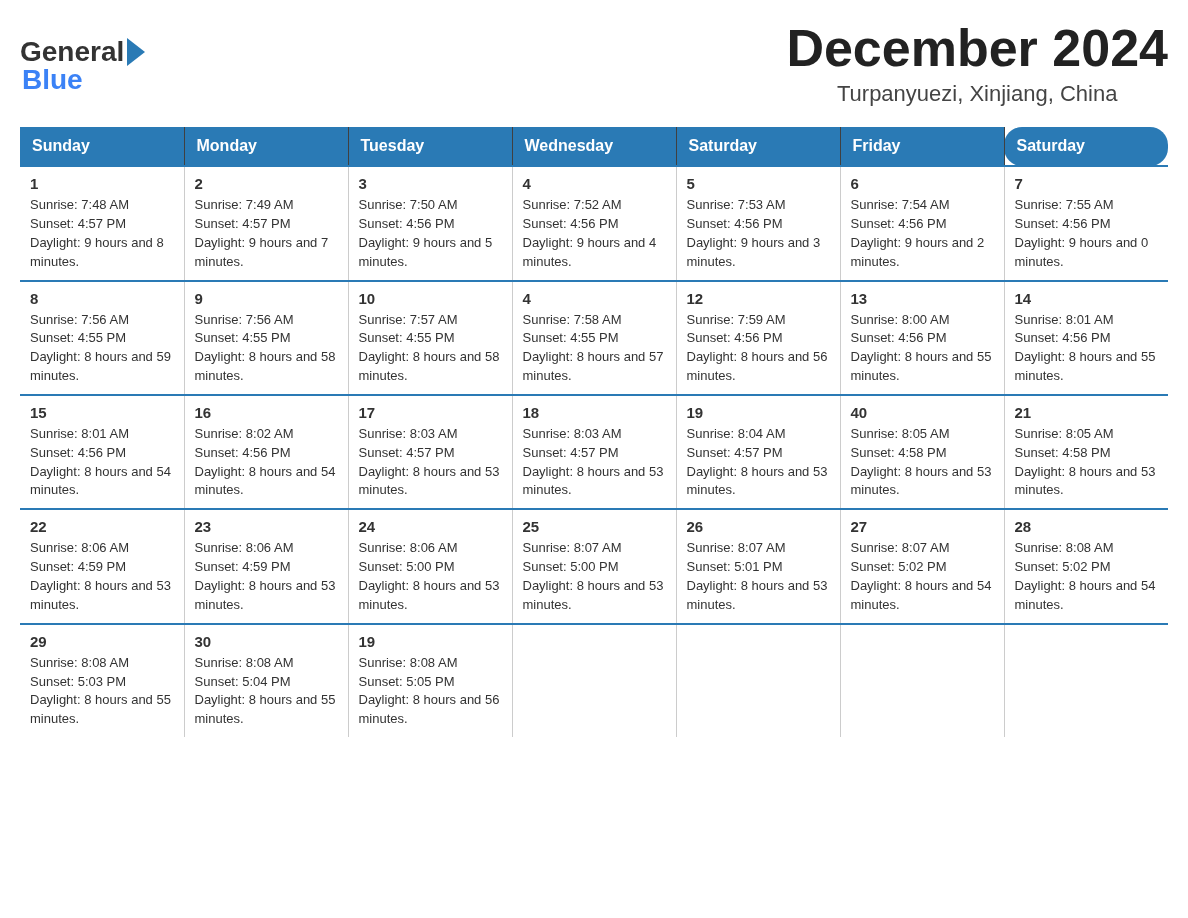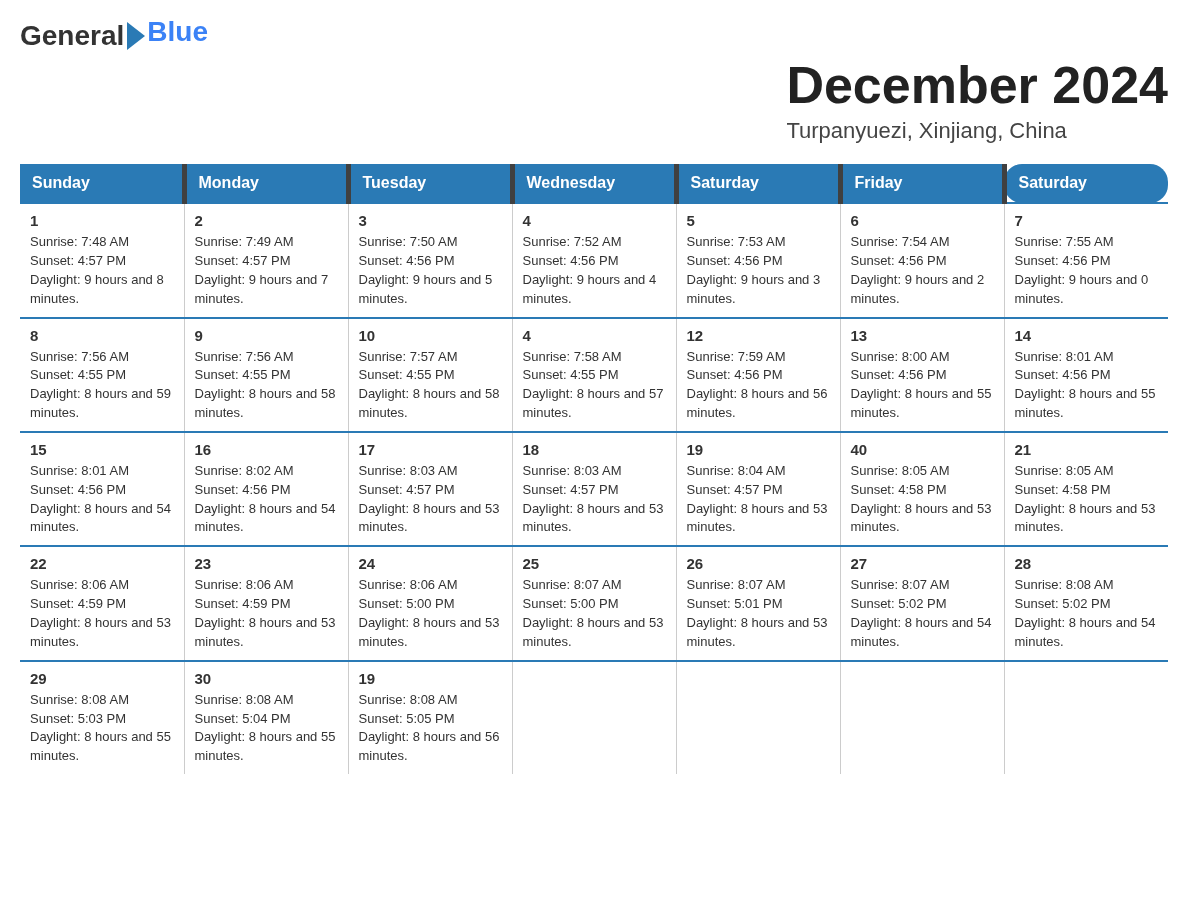--- a/index.html
+++ b/index.html
@@ -15,22 +15,21 @@
       justify-content: space-between;
       align-items: flex-start;
       margin-bottom: 20px;
     }
     .logo-text-general {
       font-size: 28px;
       font-weight: bold;
       color: #333;
     }
     .title-area {
-      text-align: left;
-      margin-top: 37px;
+      text-align: center;
     }
     .month-title {
       font-size: 52px;
       font-weight: bold;
       color: #222;
       line-height: 1.1;
     }
     .location-title {
       font-size: 22px;
       color: #444;
@@ -40,21 +39,21 @@
       width: 100%;
       border-collapse: collapse;
     }
     thead th {
       background-color: #2a7ab5;
       color: #fff;
       font-size: 16px;
       font-weight: bold;
       padding: 10px 12px;
       text-align: left;
-      border-right: 5px solid #404040;
+      border-right: 1px solid #404040;
     }
     thead th:last-child {
       border-right: none;
       border-radius: 18px;
     }
     tbody td {
       border-top: 2px solid #2a7ab5;
       border-right: 1px solid #ccc;
       vertical-align: top;
       padding: 8px 10px;
@@ -78,21 +77,23 @@
     .day-info {
       font-size: 13px;
       color: #333;
       line-height: 1.45;
     }
     .empty-cell {
       background: #fff;
     }
     .logo-wrapper {
       display: flex;
+      flex-direction: column;
       align-items: flex-start;
+      margin-top: 16px;
     }
     .logo-line1 {
       display: flex;
       align-items: center;
     }
     .logo-line2 {
       font-size: 28px;
       font-weight: bold;
       color: #3b82f6;
       margin-left: 2px;

